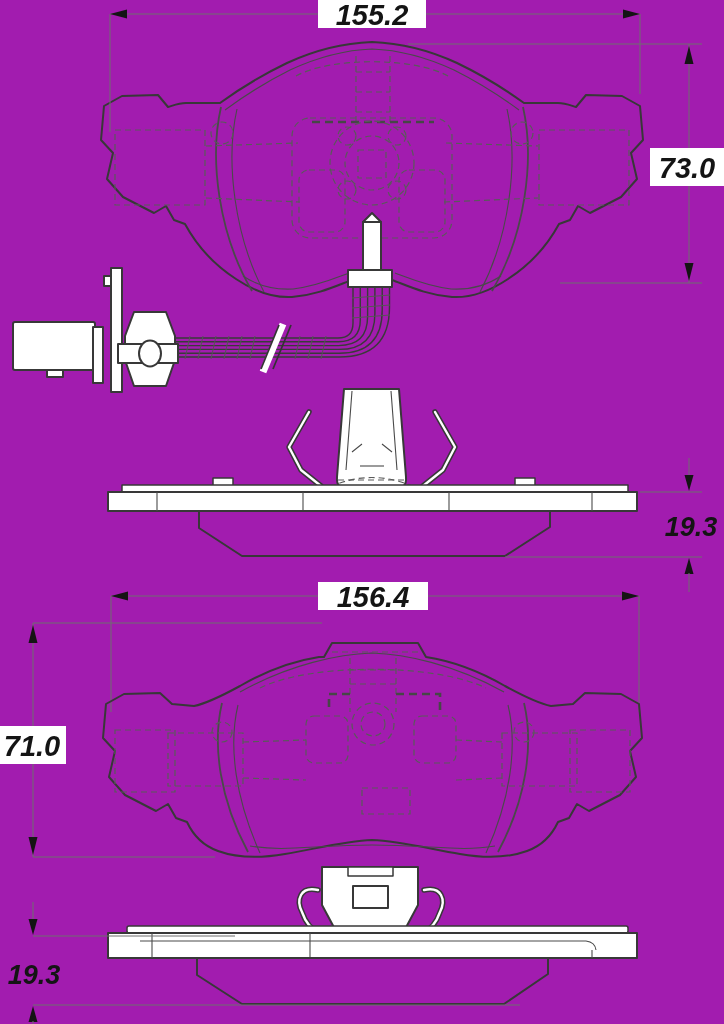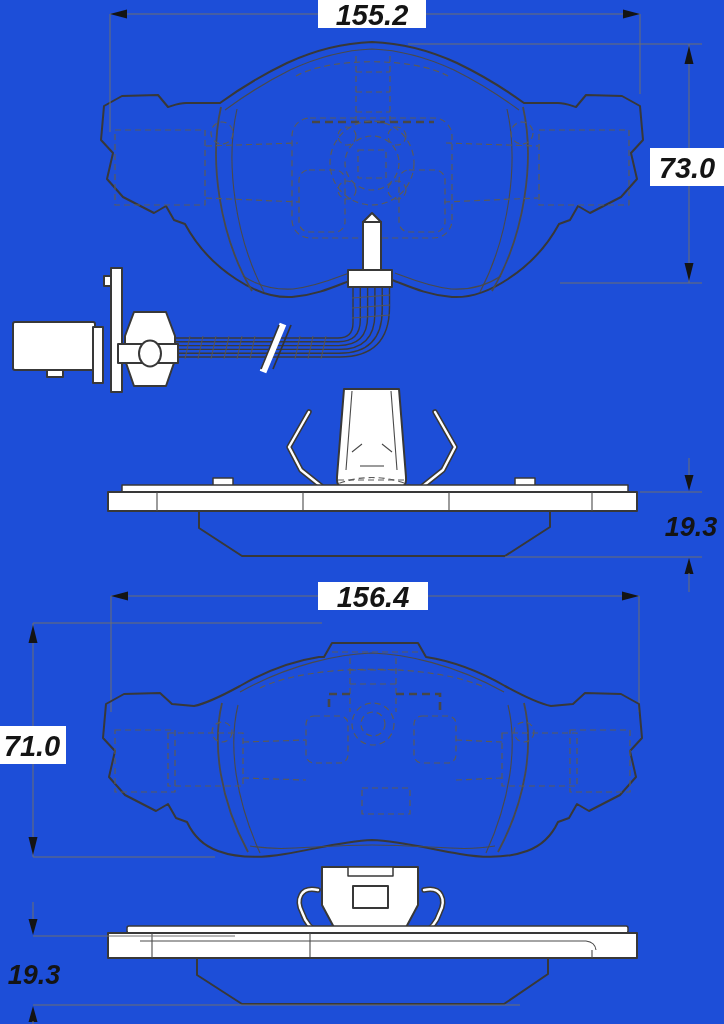--- a/index.html
+++ b/index.html
@@ -1,16 +1,16 @@
 <!DOCTYPE html>
 <html><head>
 <meta charset="utf-8">
 <style>
   html,body{margin:0;padding:0;background:#ffffff;}
-  .page{width:724px;height:1024px;background:#1d4ed8;position:relative;overflow:hidden;}
+  .page{width:724px;height:1024px;background:#a21caf;position:relative;overflow:hidden;}
   svg{display:block;}
   .dim{font-family:"Liberation Sans",sans-serif;font-weight:bold;font-style:italic;fill:#141414;}
   .wm-big{font-family:"Liberation Sans",sans-serif;font-weight:bold;font-style:italic;}
   .wm-small{font-family:"Liberation Sans",sans-serif;font-weight:bold;}
   .outline{stroke:#383838;stroke-width:2;fill:none;stroke-linejoin:round;}
   .thin{stroke:#4a4a4a;stroke-width:1.1;fill:none;}
   .dashed{stroke:#5a5a5a;stroke-width:1.2;fill:none;stroke-dasharray:6 4;}
   .dashed-heavy{stroke:#474747;stroke-width:2.6;fill:none;stroke-dasharray:8 5;}
   .dimline{stroke:#6e6e6e;stroke-width:1;fill:none;}
   .arrow{fill:#141414;stroke:none;}

